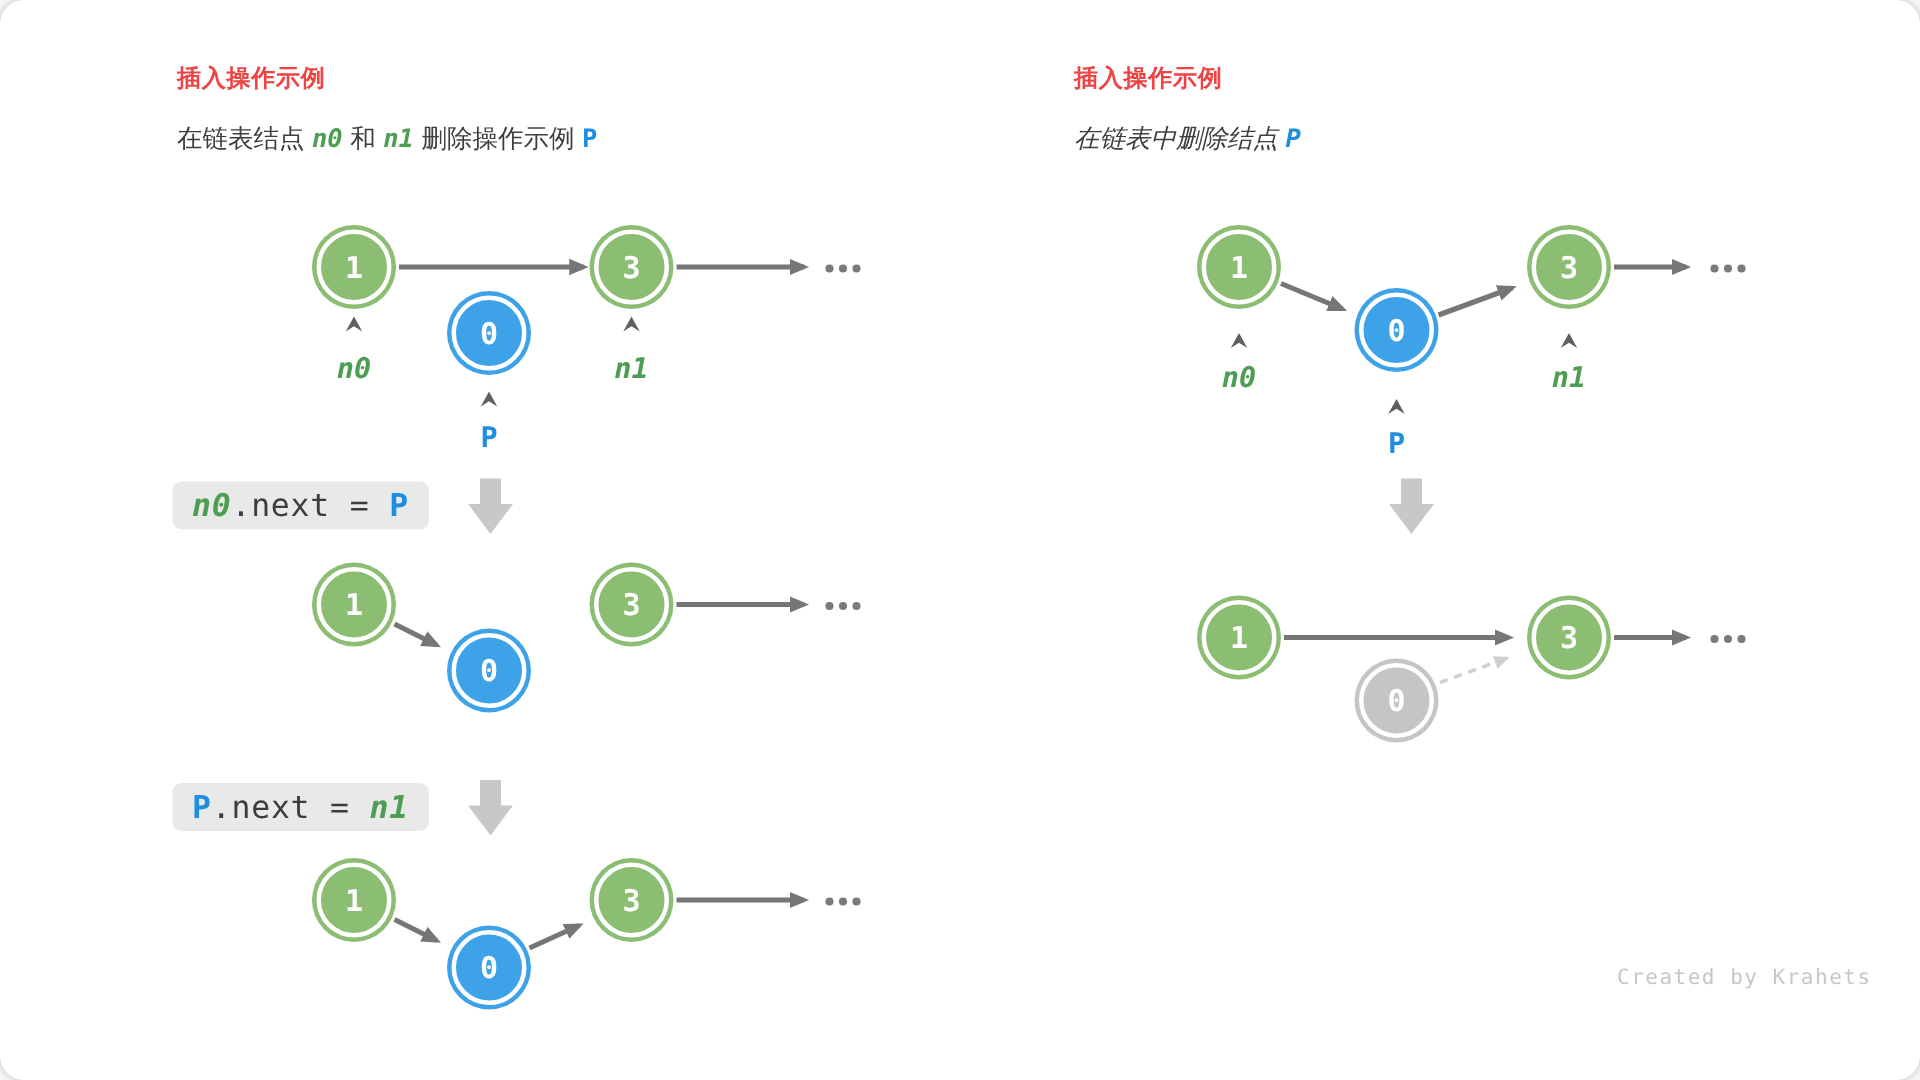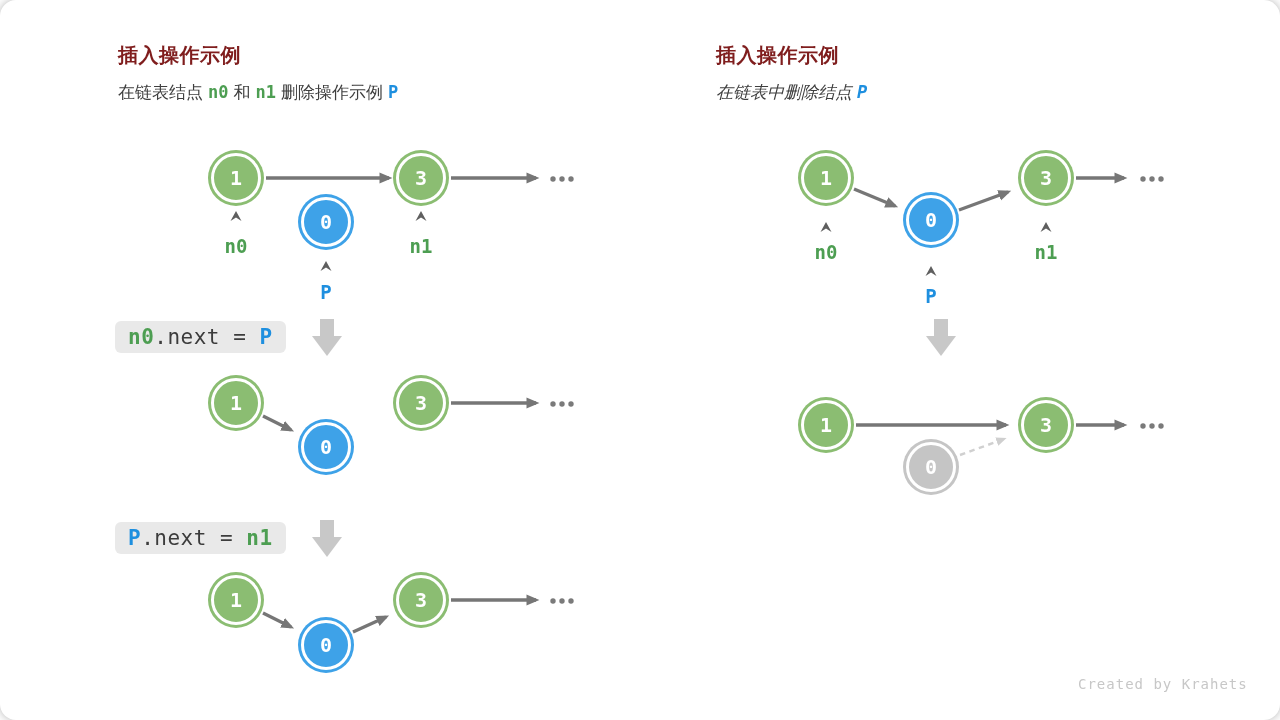--- a/index.html
+++ b/index.html
@@ -2,24 +2,24 @@
 <html><head>
 <meta charset="utf-8">
 <style>
   html,body{margin:0;padding:0;background:#fdfdfd;}
   .card{
     position:relative;width:1280px;height:720px;background:#ffffff;
     border-radius:16px;box-shadow:0 0 8px rgba(0,0,0,0.28);
     overflow:hidden;font-family:"Liberation Sans",sans-serif;
   }
   .abs{position:absolute;}
-  .title{font-size:20px;font-weight:700;color:#7f1d1d;letter-spacing:.5px;}
+  .title{font-size:16px;font-weight:700;color:#ef4444;letter-spacing:.5px;}
   .subtitle{font-size:17px;color:#3E3E3E;white-space:nowrap;}
   .subtitle .tok{font-family:"DejaVu Sans Mono",monospace;font-weight:700;margin:0 5px;font-size:17px;}
-  .g{color:#4D9E52;}
+  .g{color:#4D9E52;font-style:italic;}
   .b{color:#1E8FDF;}
   .node{
     position:absolute;width:44px;height:44px;border-radius:50%;
     border:3px solid #fff;transform:translate(-50%,-50%);
     display:flex;align-items:center;justify-content:center;
     font-family:"DejaVu Sans Mono",monospace;font-weight:700;font-size:20px;color:#fff;
     z-index:2;
   }
   .node.green{background:#8BBD72;box-shadow:0 0 0 3px #8BBD72;}
   .node.blue{background:#3EA2E8;box-shadow:0 0 0 3px #3EA2E8;}
@@ -140,15 +140,15 @@
   <div class="node green" style="left:1046px;top:178px;">3</div>
   <div class="nlabel g" style="left:826px;top:252px;">n0</div>
   <div class="nlabel b" style="left:931px;top:296px;">P</div>
   <div class="nlabel g" style="left:1046px;top:252px;">n1</div>
 
 
   <div class="node green" style="left:826px;top:425px;">1</div>
   <div class="node gray" style="left:931px;top:467px;">0</div>
   <div class="node green" style="left:1046px;top:425px;">3</div>
 
-  <div class="abs footer" style="left:1078px;top:676px;">Created by Krahets</div>
+  <div class="abs footer" style="left:1078px;top:644px;">Created by Krahets</div>
 
 </div>
 
 </body></html>

